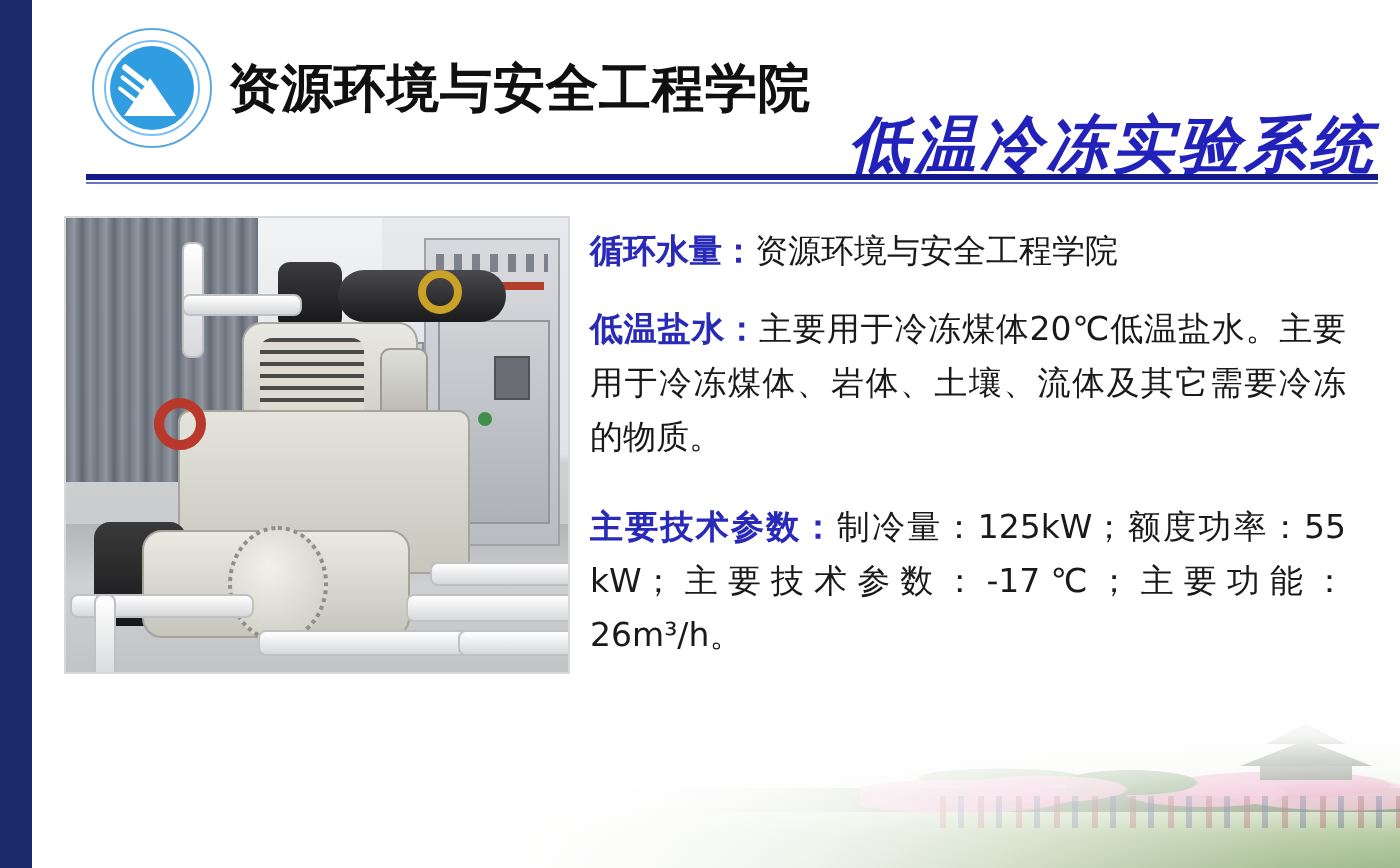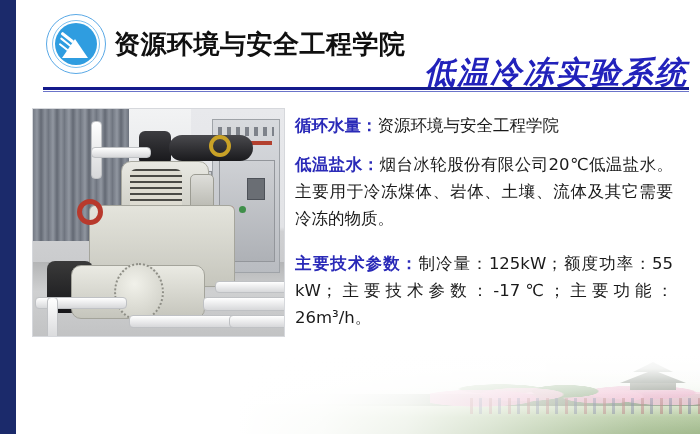--- a/index.html
+++ b/index.html
@@ -501,21 +501,21 @@
     <div class="pipe pipe-b3"></div>
   </div>
 
   <div class="content">
 
     <p class="para">
       <span class="lbl">循环水量：</span><span>资源环境与安全工程学院</span>
     </p>
 
     <p class="para">
-      <span class="lbl">低温盐水：</span><span>烟台冰轮股份有限公司</span><span class="bold">20℃</span><span>低温盐水。主要用于冷冻煤体、岩体、土壤、流体及其它需要冷冻的物质。</span>
+      <span class="lbl">低温盐水：</span><span>主要用于冷冻煤体</span><span class="bold">20℃</span><span>低温盐水。主要用于冷冻煤体、岩体、土壤、流体及其它需要冷冻的物质。</span>
     </p>
 
     <p class="para p3">
       <span class="lbl">主要技术参数：</span><span>制冷量：</span><span class="bold">125kW</span><span>；</span><span>额度功率：</span><span class="bold">55 kW</span><span>；</span><span>主要技术参数：</span><span class="bold">-17℃</span><span>；</span><span>主要功能：</span><span class="bold">26m³/h</span><span>。</span>
     </p>
   </div>
 
   <div class="scenery">
     <div class="sc-img"></div>
     <div class="sc-lawn"></div>

